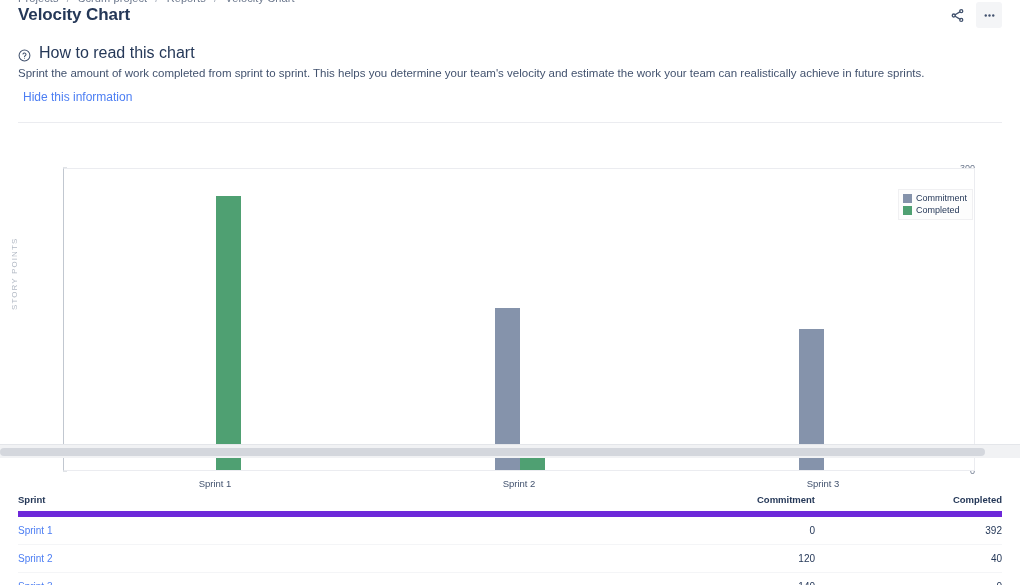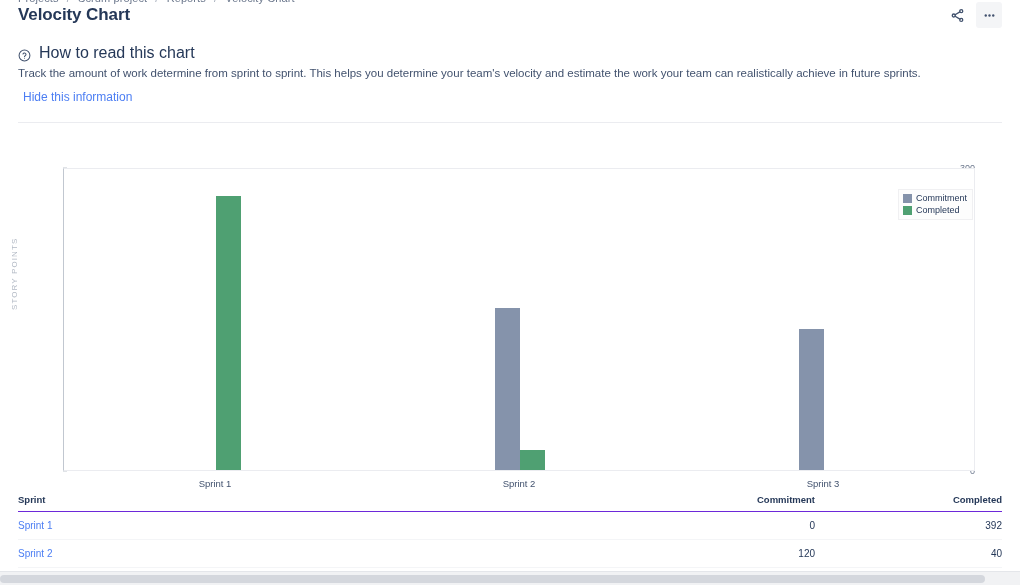--- a/index.html
+++ b/index.html
@@ -9,21 +9,21 @@
     height: 585px;
     overflow: hidden;
     background: #ffffff;
     font-family: "Liberation Sans", sans-serif;
     color: #253858;
   }
 
   #app {
     position: relative;
     width: 1020px;
-    height: 585px;
+    height: 458px;
     background: #ffffff;
   }
 
   
   .breadcrumb {
     position: absolute;
     left: 18px;
     top: -8px;
     font-size: 11px;
     color: #6b778c;
@@ -202,21 +202,21 @@
   #data-table table {
     width: 100%;
     border-collapse: collapse;
     table-layout: fixed;
   }
   #data-table th {
     font-size: 9.5px;
     font-weight: bold;
     color: #253858;
     padding: 4px 0 6px 0;
-    border-bottom: 1px solid #6d28d9;
+    border-bottom: 6px solid #6d28d9;
     text-align: right;
     white-space: nowrap;
   }
   #data-table th:first-child { text-align: left; }
   #data-table td {
     font-size: 10px;
     color: #253858;
     padding: 8px 0 8px 0;
     border-bottom: 1px solid #f4f5f7;
     text-align: right;
@@ -290,21 +290,21 @@
   </div>
 
   <div class="info-head">
     <svg class="q-icon" viewBox="0 0 24 24" fill="none" stroke="currentColor" stroke-width="1.9">
       <circle cx="12" cy="12" r="10"></circle>
       <path d="M9.2 9.2a2.9 2.9 0 0 1 5.6 1c0 1.9-2.8 2.1-2.8 4" stroke-linecap="round"></path>
       <circle cx="12" cy="17.6" r="0.9" fill="currentColor" stroke="none"></circle>
     </svg>
     <span>How to read this chart</span>
   </div>
-  <div class="info-body">Track the amount of work determine from sprint to sprint. This helps you determine your team's velocity and estimate the work your team can realistically achieve in future sprints.</div>
+  <div class="info-body">Sprint the amount of work completed from sprint to sprint. This helps you determine your team's velocity and estimate the work your team can realistically achieve in future sprints.</div>
   <a class="info-link">Hide this information</a>
   <div class="divider"></div>
 
   <div id="chart-area">
     <div class="y-axis-title">STORY POINTS</div>
     <div id="y-ticks">
         <div class="ytick" style="top: 321px;">0</div>
         <div class="ytick-line" style="top: 321px;"></div>
         <div class="ytick" style="top: 270.5px;">50</div>
         <div class="ytick-line" style="top: 270.5px;"></div>

